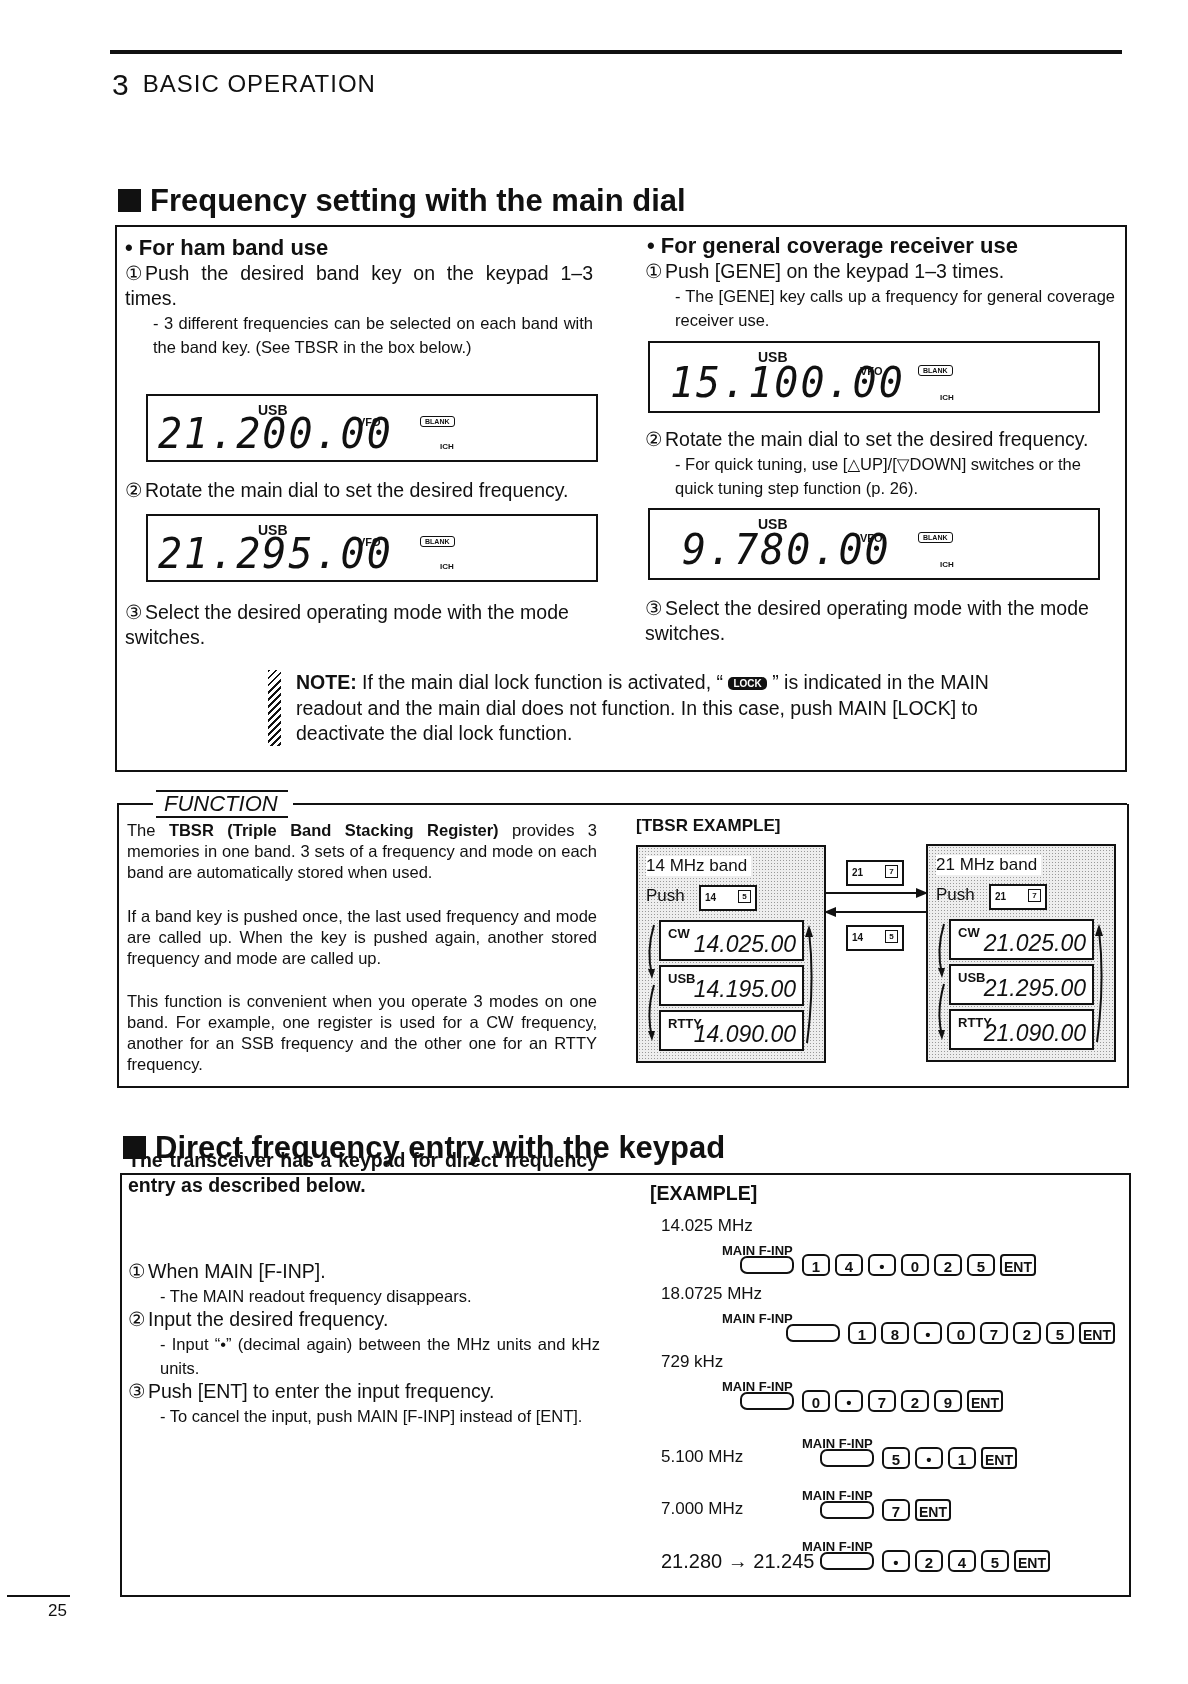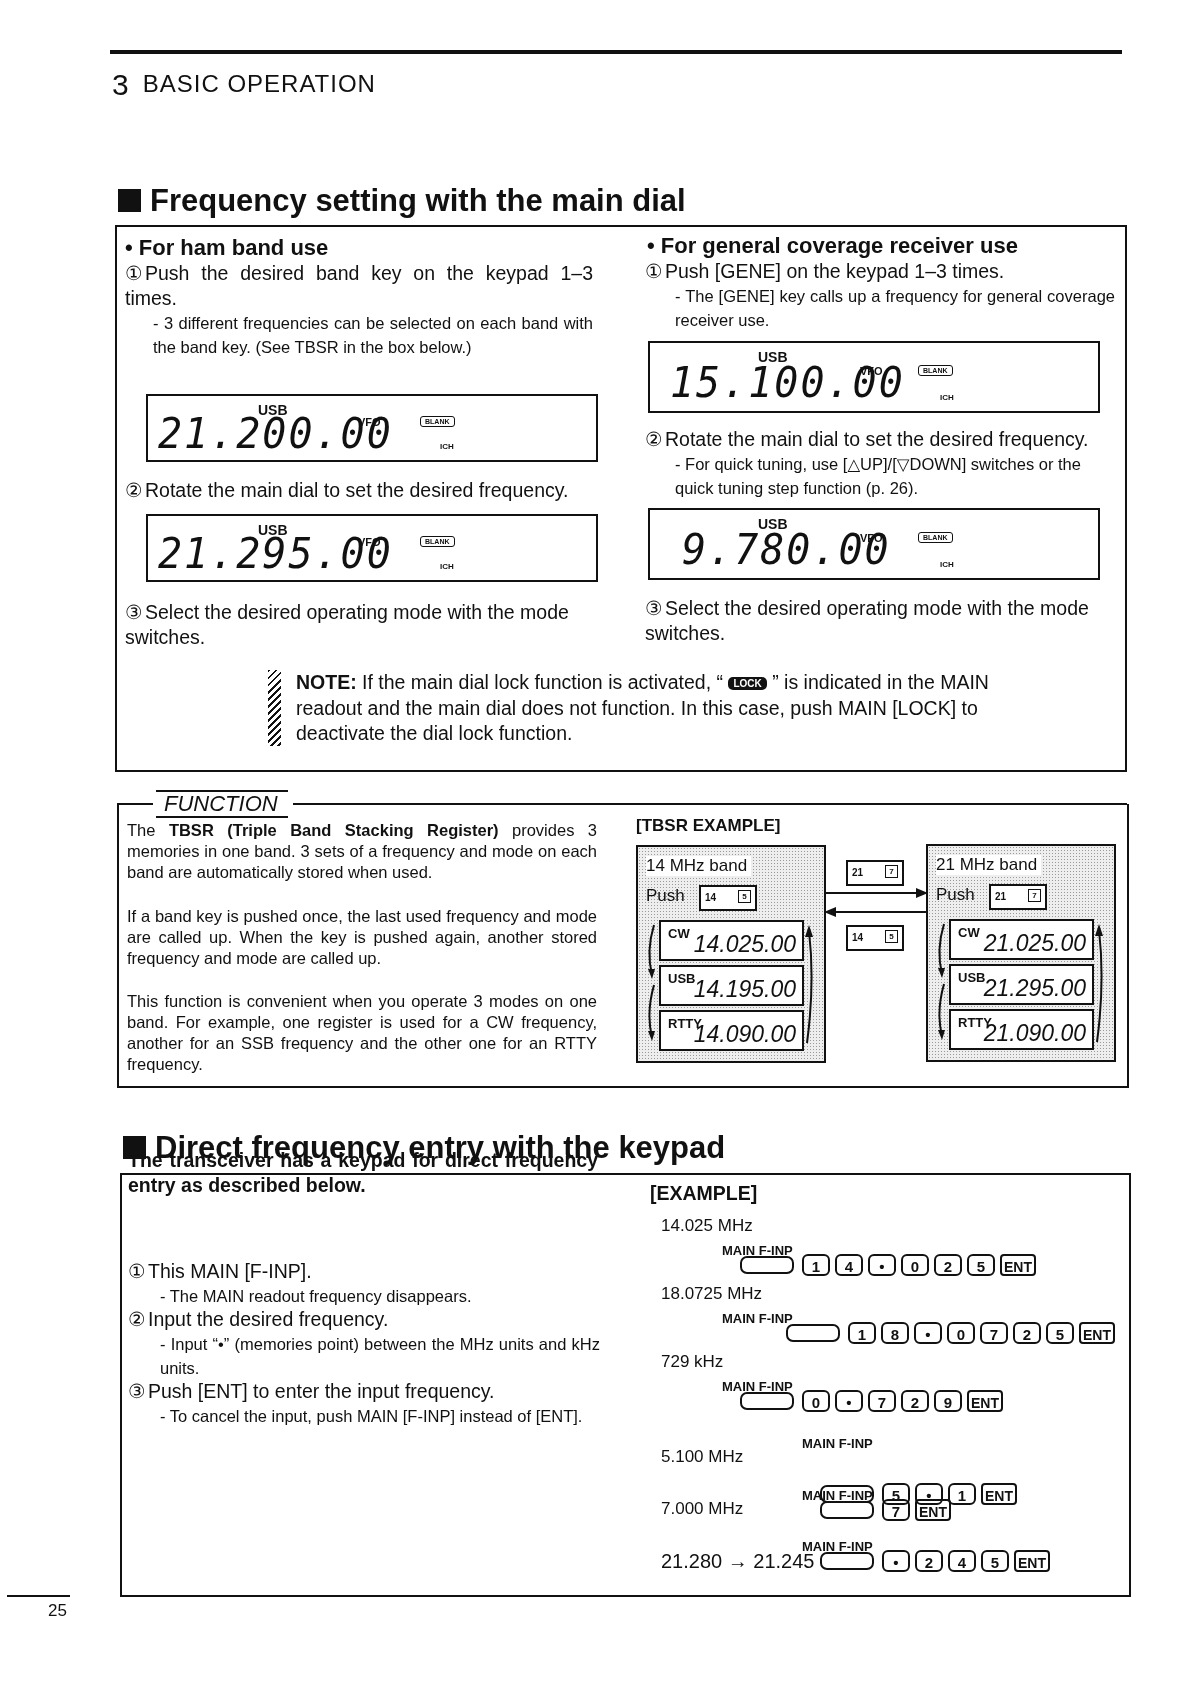--- a/index.html
+++ b/index.html
@@ -207,49 +207,49 @@
 
 <div class="abs h1" style="left:123px;top:1130px;">
   <span class="sq"></span><span>Direct frequency entry with the keypad</span>
 </div>
 
 <div class="abs box" style="left:120px;top:1173px;width:1007px;height:420px;"></div>
 
 <div class="abs t just" style="left:128px;top:1148px;width:470px;font-weight:bold;">The transceiver has a keypad for direct frequency entry as described below.</div>
 
 <div class="abs t" style="left:128px;top:1259px;width:480px;">
-  <span class="circ">①</span><span>This MAIN [F-INP].</span>
+  <span class="circ">①</span><span>When MAIN [F-INP].</span>
 </div>
 <div class="abs ts" style="left:160px;top:1284px;width:440px;">- The MAIN readout frequency disappears.</div>
 
 <div class="abs t" style="left:128px;top:1307px;width:480px;">
   <span class="circ">②</span><span>Input the desired frequency.</span>
 </div>
-<div class="abs ts just" style="left:160px;top:1332px;width:440px;">- Input “•” (memories point) between the MHz units and kHz units.</div>
+<div class="abs ts just" style="left:160px;top:1332px;width:440px;">- Input “•” (decimal again) between the MHz units and kHz units.</div>
 
 <div class="abs t" style="left:128px;top:1379px;width:480px;">
   <span class="circ">③</span><span>Push [ENT] to enter the input frequency.</span>
 </div>
 <div class="abs ts just" style="left:160px;top:1404px;width:440px;">- To cancel the input, push MAIN [F-INP] instead of [ENT].</div>
 
 <div class="abs bold" style="left:650px;top:1182px;font-size:19.5px;">[EXAMPLE]</div>
 
 <div id="examples">
     <div class="abs" style="left: 661px; top: 1216px; font-size: 17px;">14.025 MHz</div>
     <div class="abs fklabel" style="left: 722px; top: 1243px;">MAIN  F-INP</div>
     <div class="abs" style="left: 740px; top: 1254px; white-space: nowrap;"><span class="fkey"></span><span class="key">1</span><span class="key">4</span><span class="key">•</span><span class="key">0</span><span class="key">2</span><span class="key">5</span><span class="key ent">ENT</span></div>
     <div class="abs" style="left: 661px; top: 1284px; font-size: 17px;">18.0725 MHz</div>
     <div class="abs fklabel" style="left: 722px; top: 1311px;">MAIN  F-INP</div>
     <div class="abs" style="left: 772px; top: 1322px; white-space: nowrap; padding-left: 14px;"><span class="fkey"></span><span class="key">1</span><span class="key">8</span><span class="key">•</span><span class="key">0</span><span class="key">7</span><span class="key">2</span><span class="key">5</span><span class="key ent">ENT</span></div>
     <div class="abs" style="left: 661px; top: 1352px; font-size: 17px;">729 kHz</div>
     <div class="abs fklabel" style="left: 722px; top: 1379px;">MAIN  F-INP</div>
     <div class="abs" style="left: 740px; top: 1390px; white-space: nowrap;"><span class="fkey"></span><span class="key">0</span><span class="key">•</span><span class="key">7</span><span class="key">2</span><span class="key">9</span><span class="key ent">ENT</span></div>
     <div class="abs" style="left: 661px; top: 1447px; font-size: 17px;">5.100 MHz</div>
     <div class="abs fklabel" style="left: 802px; top: 1436px;">MAIN  F-INP</div>
-    <div class="abs" style="left: 820px; top: 1447px; white-space: nowrap; margin-top: 36px;"><span class="fkey"></span><span class="key">5</span><span class="key">•</span><span class="key">1</span><span class="key ent">ENT</span></div>
+    <div class="abs" style="left: 820px; top: 1447px; white-space: nowrap;"><span class="fkey"></span><span class="key">5</span><span class="key">•</span><span class="key">1</span><span class="key ent">ENT</span></div>
     <div class="abs" style="left: 661px; top: 1499px; font-size: 17px;">7.000 MHz</div>
     <div class="abs fklabel" style="left: 802px; top: 1488px;">MAIN  F-INP</div>
     <div class="abs" style="left: 820px; top: 1499px; white-space: nowrap;"><span class="fkey"></span><span class="key">7</span><span class="key ent">ENT</span></div>
     <div class="abs" style="left: 661px; top: 1550px; font-size: 20px;">21.280 → 21.245</div>
     <div class="abs fklabel" style="left: 802px; top: 1539px;">MAIN  F-INP</div>
     <div class="abs" style="left: 820px; top: 1550px; white-space: nowrap;"><span class="fkey"></span><span class="key">•</span><span class="key">2</span><span class="key">4</span><span class="key">5</span><span class="key ent">ENT</span></div>
   </div>
 
 <div class="abs" style="left:7px;top:1595px;width:63px;height:2px;background:#111;"></div>
 <div class="abs" style="left:48px;top:1601px;font-size:17px;">25</div>

